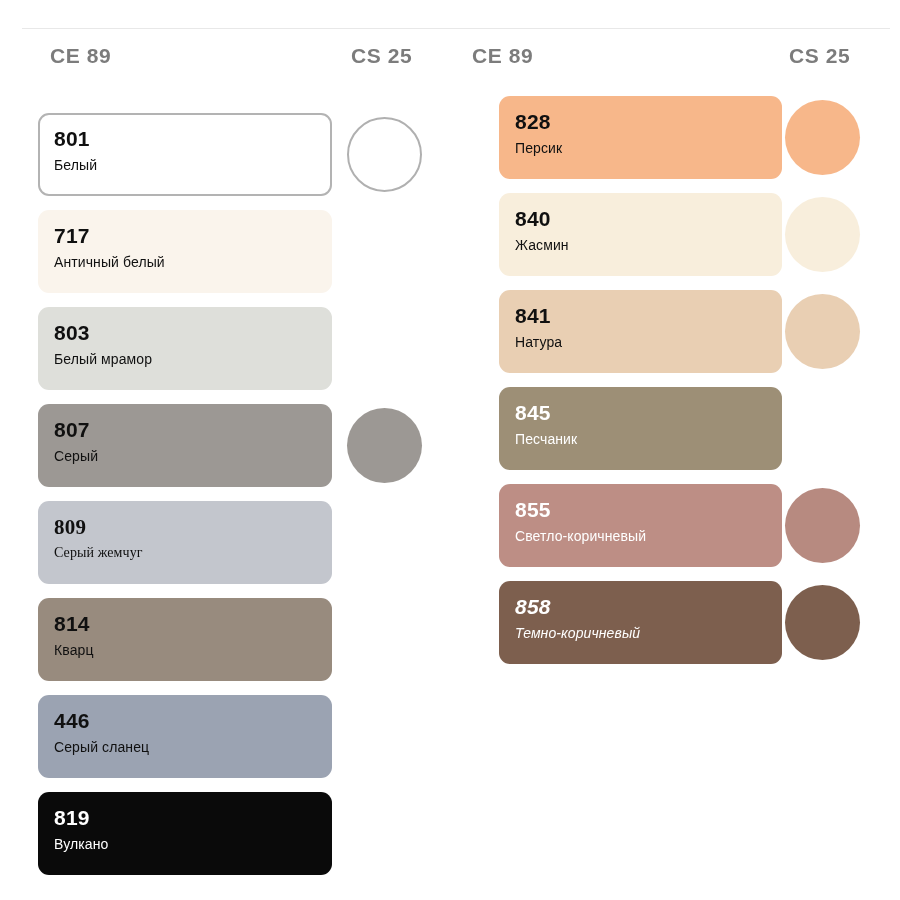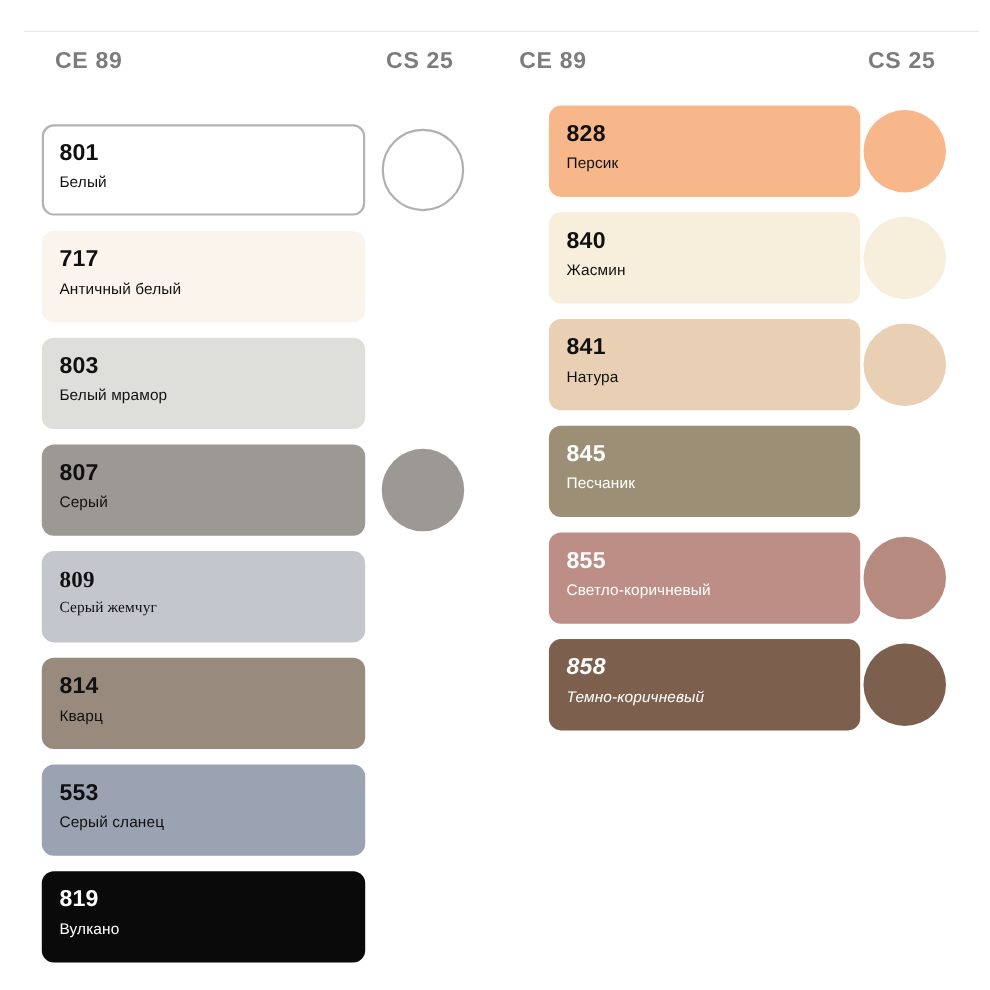--- a/index.html
+++ b/index.html
@@ -168,21 +168,21 @@
             </div>
           </div>
           <div class="row">
             <div class="swatch" style="background: rgb(152, 139, 126);">
               <div class="code dark-text">814</div>
               <div class="name dark-text">Кварц</div>
             </div>
           </div>
           <div class="row">
             <div class="swatch" style="background: rgb(155, 163, 178);">
-              <div class="code dark-text">553</div>
+              <div class="code dark-text">446</div>
               <div class="name dark-text">Серый сланец</div>
             </div>
           </div>
           <div class="row">
             <div class="swatch" style="background: rgb(10, 10, 10);">
               <div class="code light-text">819</div>
               <div class="name light-text">Вулкано</div>
             </div>
           </div>
         </div>

